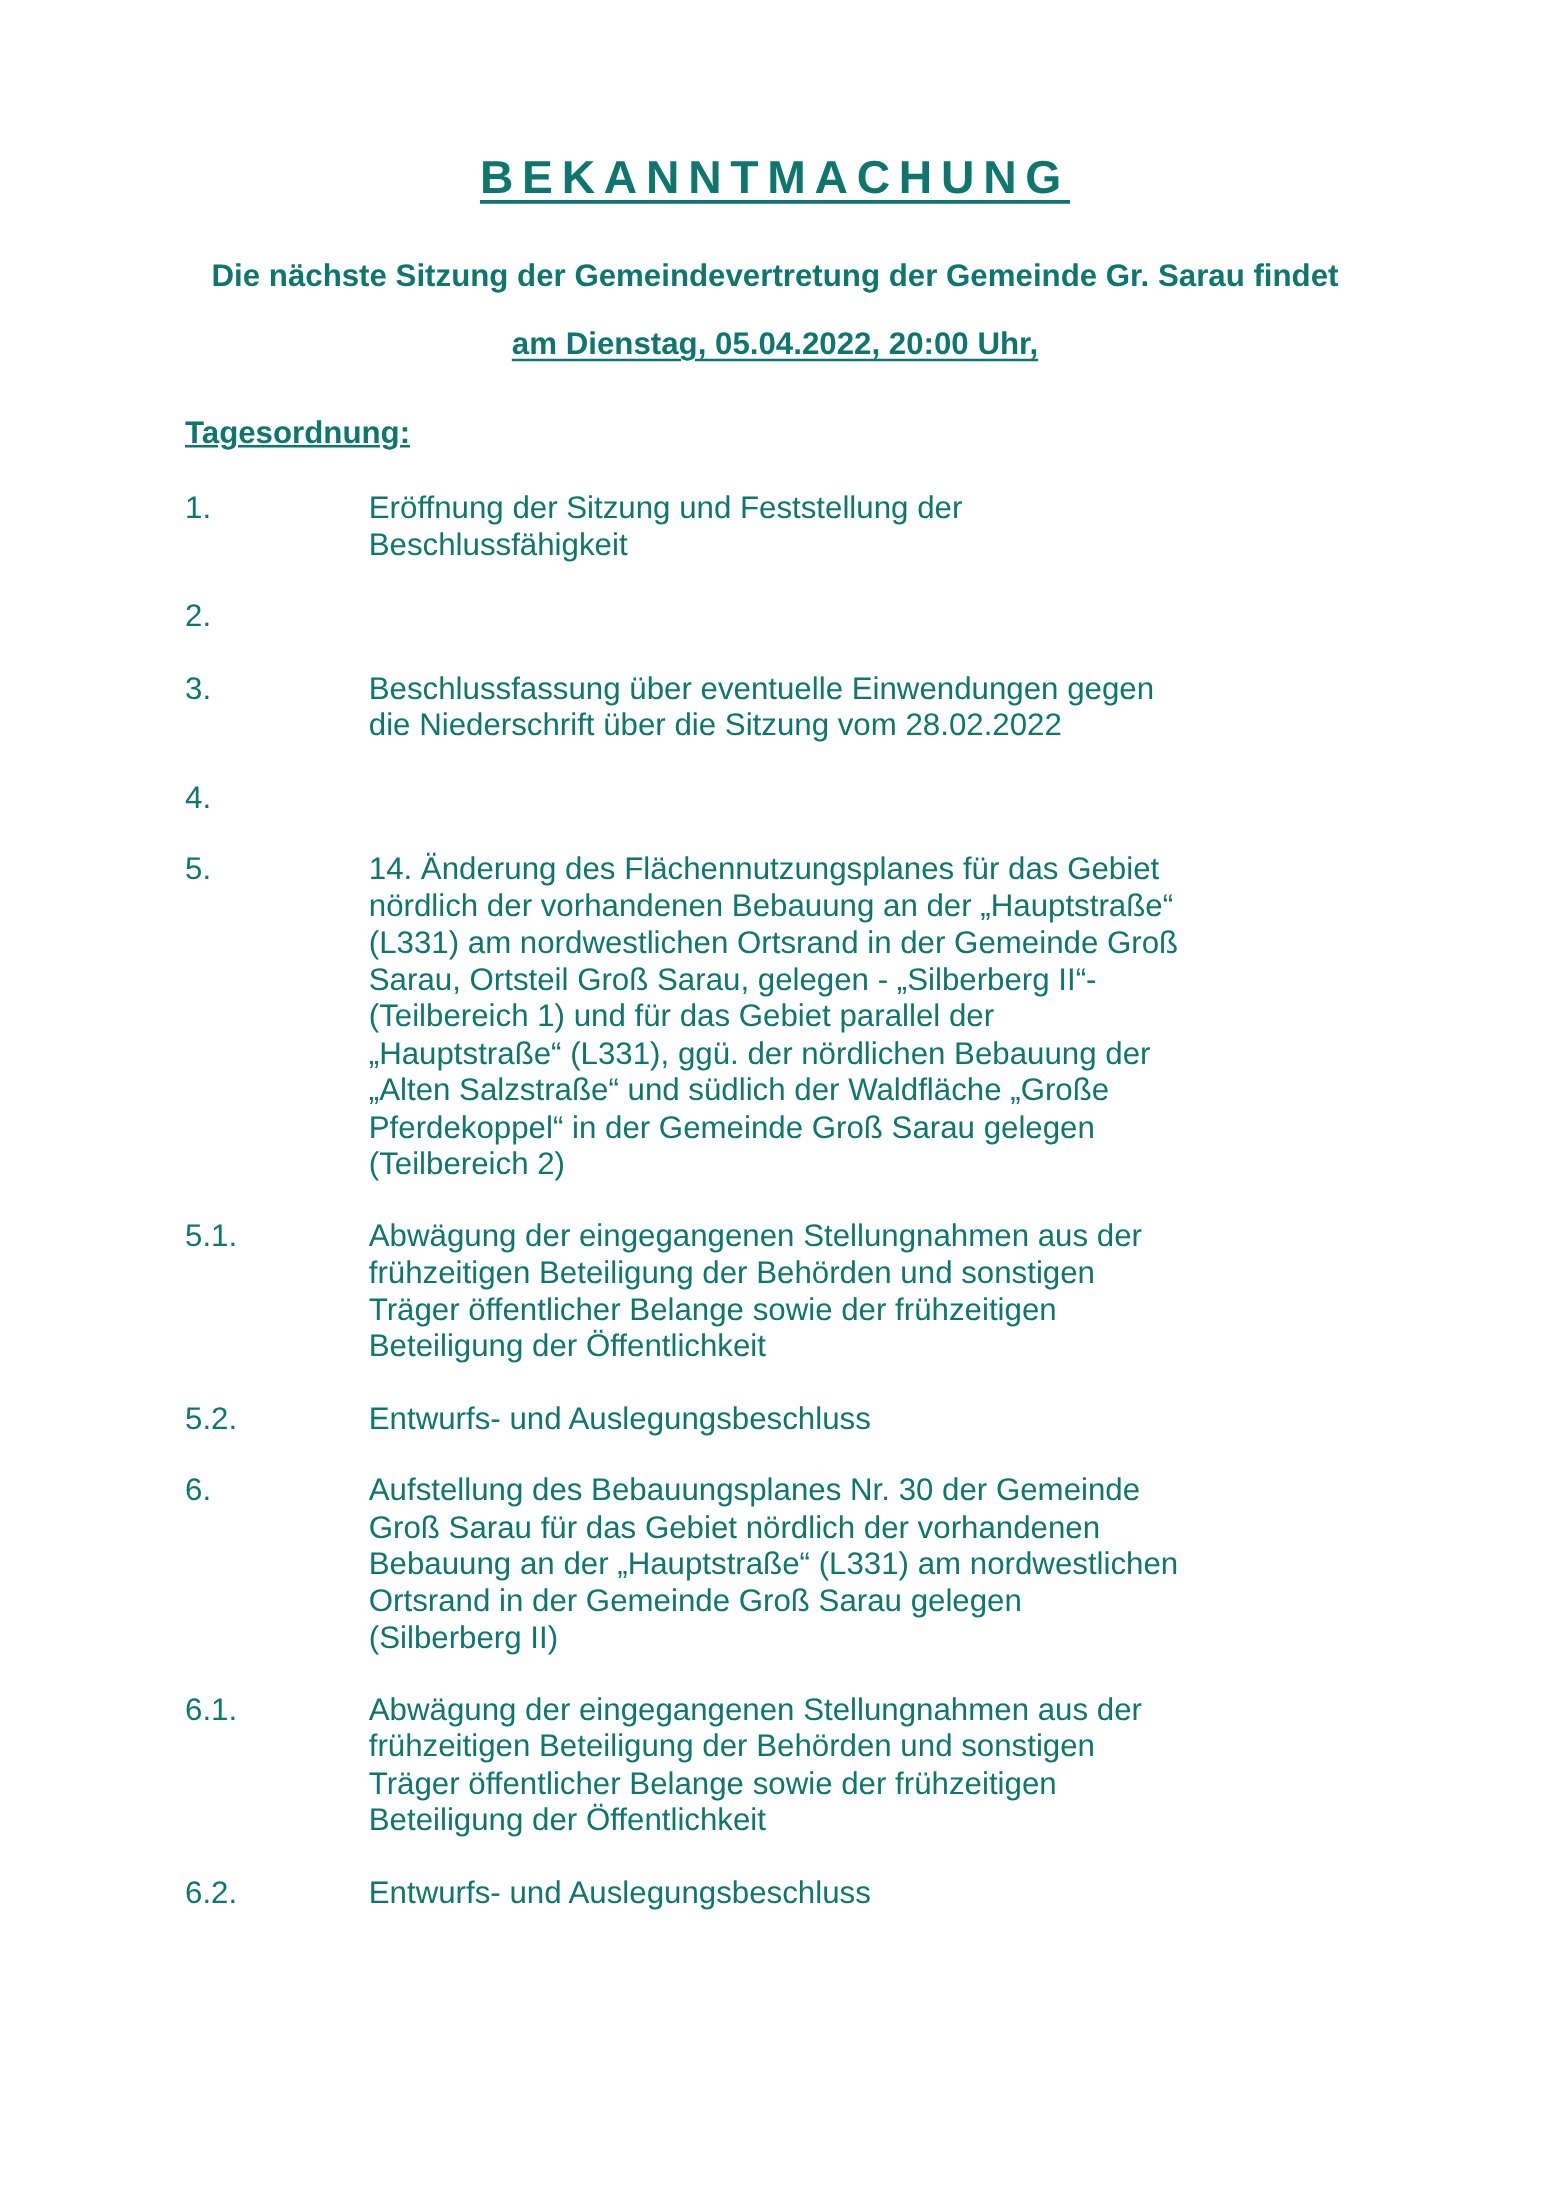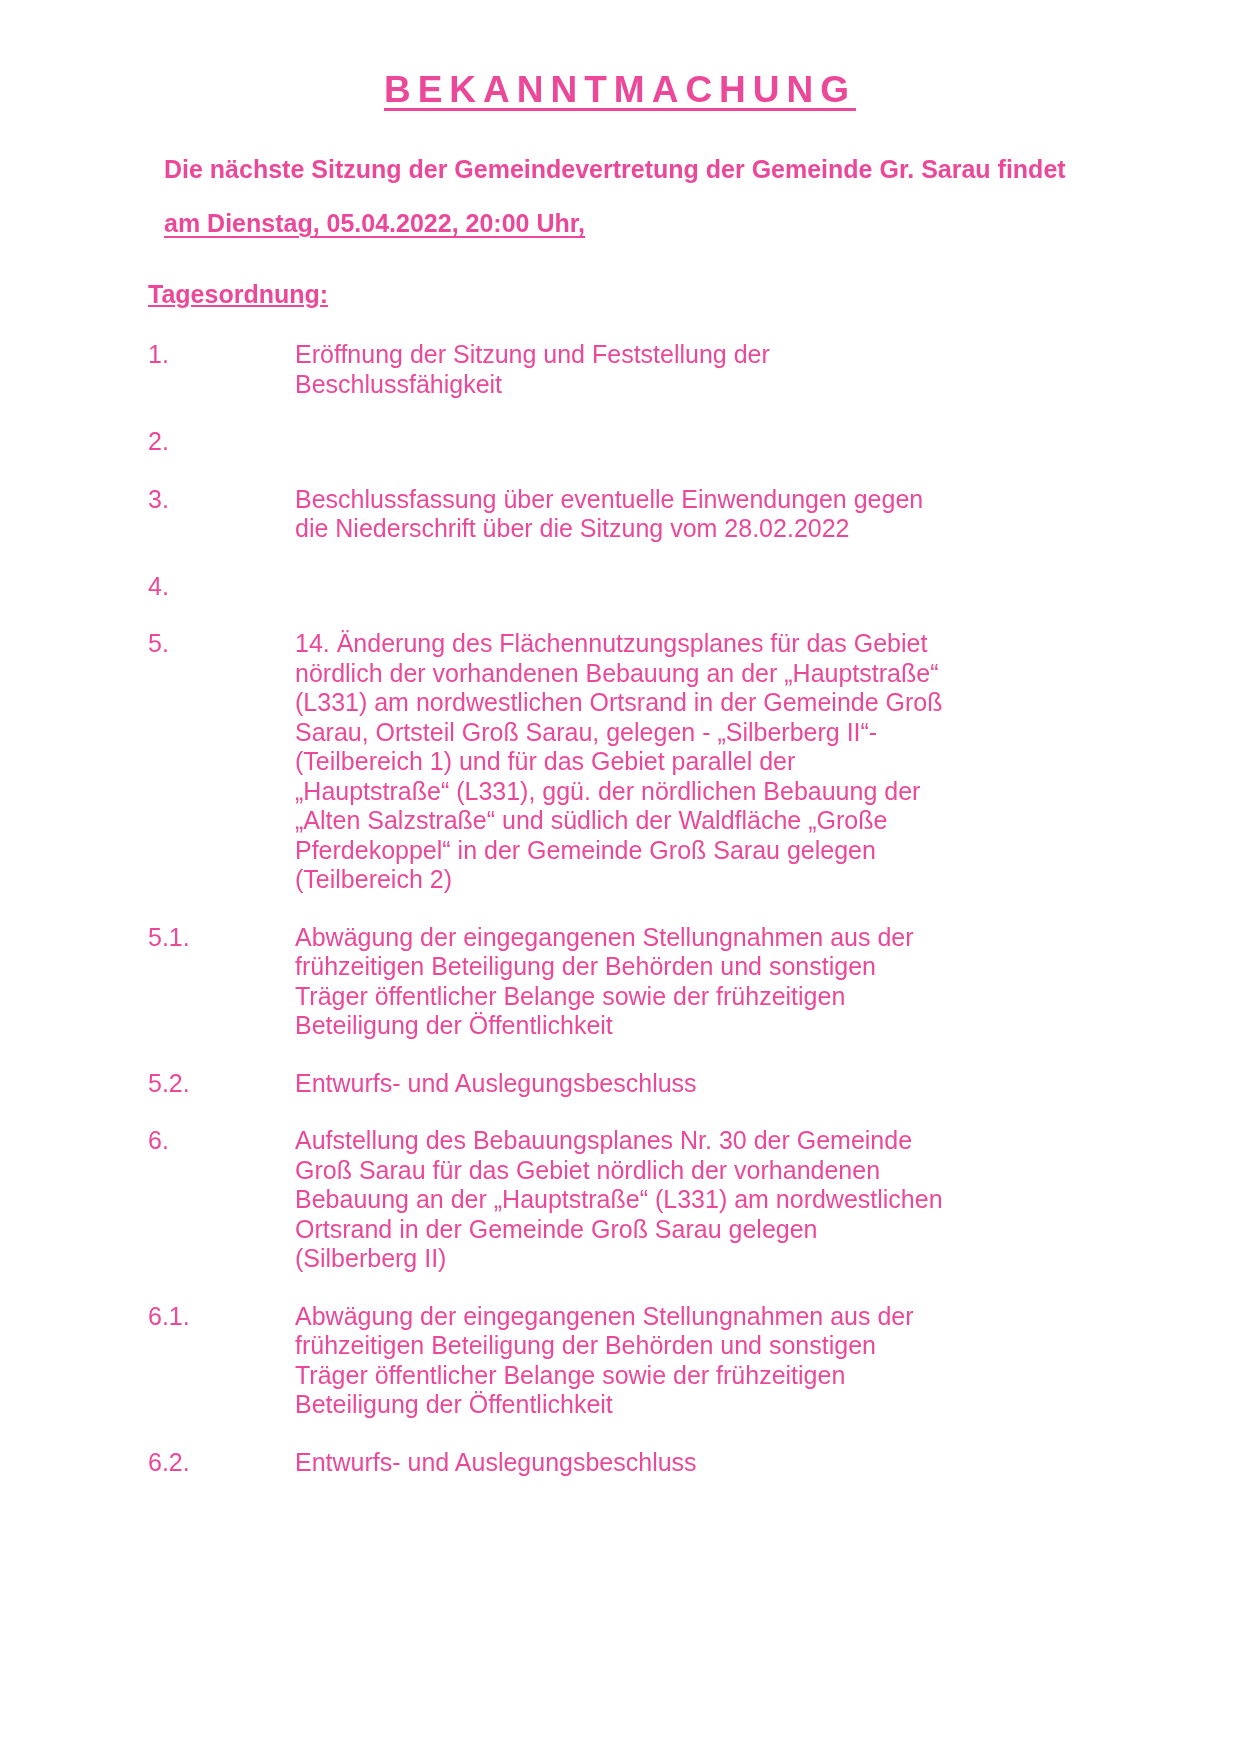--- a/index.html
+++ b/index.html
@@ -1,39 +1,39 @@
 <!DOCTYPE html>
 <html><head>
 <meta charset="utf-8">
 <style>
   html, body { margin: 0; padding: 0; background: #ffffff; }
   .page {
     width: 1240px;
     height: 1754px;
     box-sizing: border-box;
     background: #ffffff;
-    color: #ec4899;
+    color: #0f766e;
     font-family: "Liberation Sans", "DejaVu Sans", sans-serif;
-    padding: 68px 148px 0 148px;
+    padding: 120px 148px 0 148px;
     overflow: hidden;
   }
   .title {
     margin: 0;
     text-align: center;
     font-size: 37px;
     line-height: 44px;
     font-weight: bold;
     letter-spacing: 7px;
     text-decoration: underline;
     text-decoration-thickness: 3px;
     text-underline-offset: 6px;
   }
   .intro {
-    margin: 16px;
-    text-align: left;
+    margin: 0;
+    text-align: center;
     font-size: 25px;
     line-height: 29px;
     font-weight: bold;
   }
   .intro-1 { margin-top: 43px; }
   .intro-2 { margin-top: 25px; text-decoration: underline; text-decoration-thickness: 2px; text-underline-offset: 4px; }
   .intro-3 { margin-top: 25px; }
   .agenda-heading {
     margin: 42px 0 31px 0;
     font-size: 25px;

